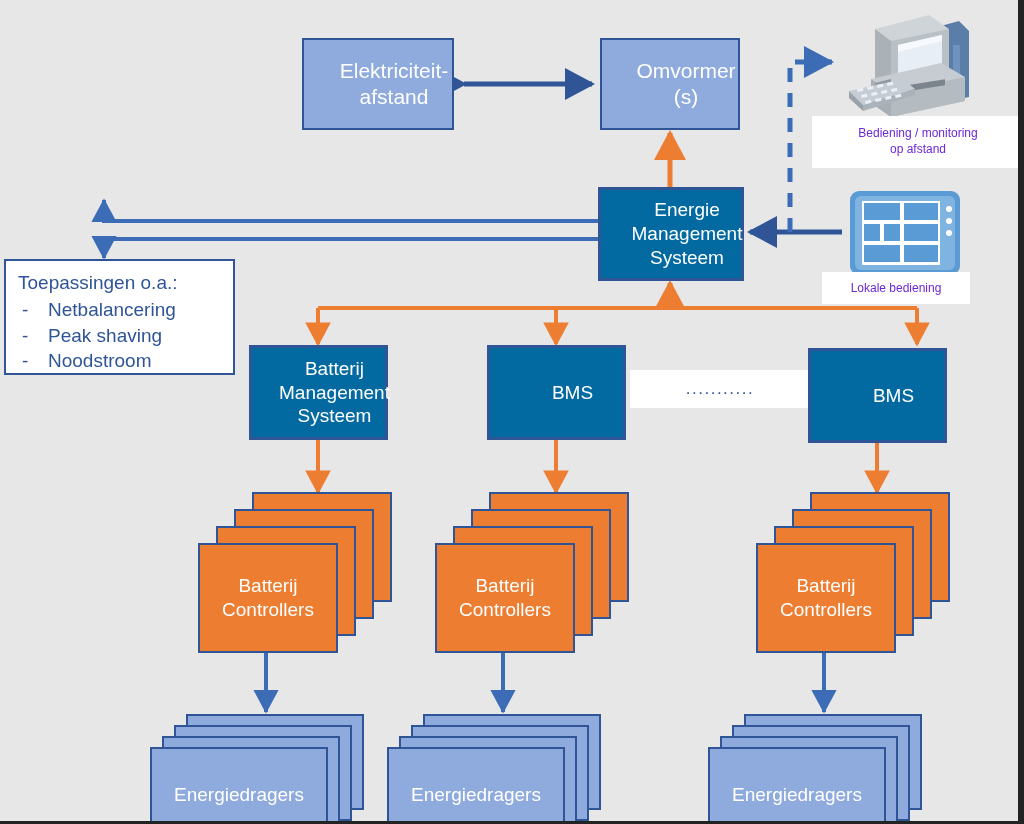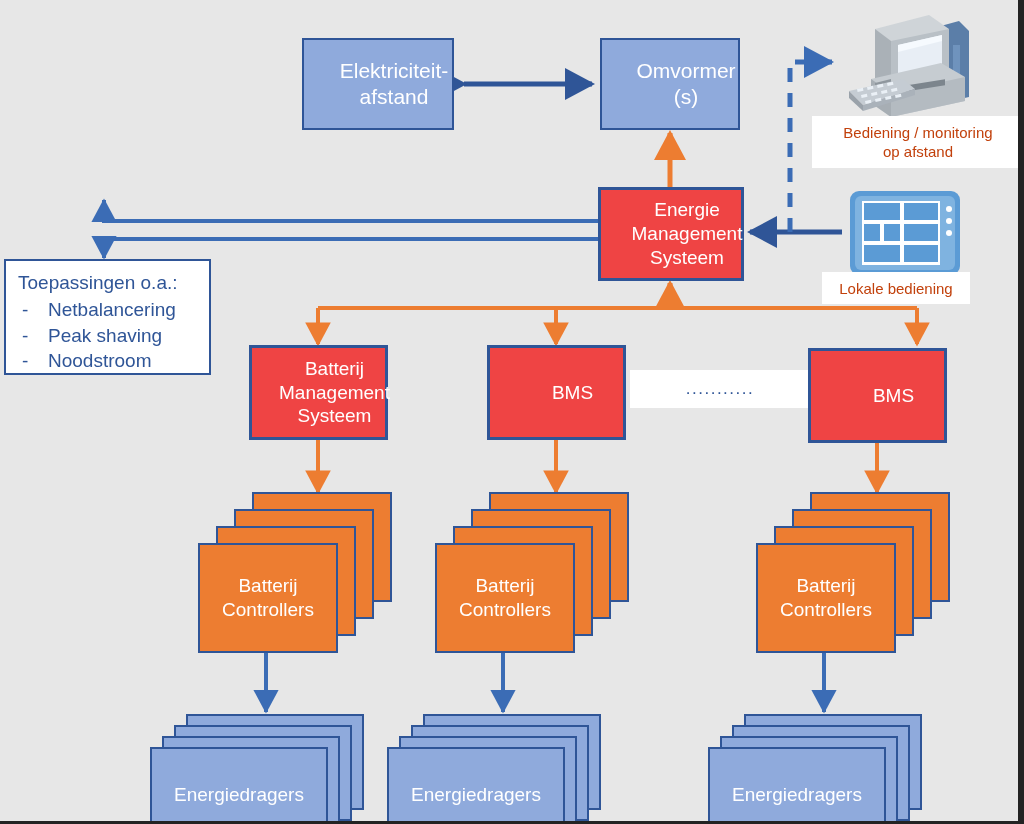--- a/index.html
+++ b/index.html
@@ -16,37 +16,37 @@
   .edge-bottom{position:absolute;left:0;bottom:0;width:1024px;height:3px;background:#232323;}
 
   .node{position:absolute;box-sizing:border-box;display:flex;align-items:center;justify-content:center;text-align:center;padding-left:32px;}
 
   
   .box-blue{
     background:#8faadc;border:2px solid #2f5597;color:#ffffff;
     font-size:21px;line-height:1.22;
   }
   .box-orange{
-    background:#ef4444;border:3px solid #2f5597;color:#ffffff;
+    background:#0369a1;border:3px solid #2f5597;color:#ffffff;
     font-size:19px;line-height:1.25;
   }
   
   .box-white{
     background:#ffffff;border:2px solid #2f5597;color:#2f5597;
     font-size:19px;line-height:1.33;
     display:block;text-align:left;padding:9px 10px 9px 12px;
   }
   .box-white .hdr{display:block;margin-bottom:2px;}
   .box-white .li{display:block;padding-left:4px;}
   .box-white .li .dash{display:inline-block;width:26px;}
 
   
   .caption{
-    position:absolute;background:#ffffff;color:#c2410c;
-    font-size:15px;text-align:center;display:flex;align-items:center;justify-content:center;
+    position:absolute;background:#ffffff;color:#6d28d9;
+    font-size:12px;text-align:center;display:flex;align-items:center;justify-content:center;
   }
   .caption.two{flex-direction:column;line-height:1.3;}
 
   
   .ellipsis{
     position:absolute;background:#ffffff;color:#2f5597;
     display:flex;align-items:center;justify-content:center;
     font-size:17px;letter-spacing:1.5px;
   }
 
@@ -151,21 +151,21 @@
 
   <div class="node box-orange" style="left:598px;top:187px;width:146px;height:94px;">
     <div>
       <span>Energie</span><br>
       <span>Management</span><br>
       <span>Systeem</span>
     </div>
   </div>
 
 
-  <div class="node box-white" style="left:4px;top:259px;width:207px;height:116px;">
+  <div class="node box-white" style="left:4px;top:259px;width:231px;height:116px;">
     <span class="hdr">Toepassingen o.a.:</span>
     <span class="li">
       <span class="dash">-</span><span>Netbalancering</span>
     </span>
     <span class="li">
       <span class="dash">-</span><span>Peak shaving</span>
     </span>
     <span class="li">
       <span class="dash">-</span><span>Noodstroom</span>
     </span>

